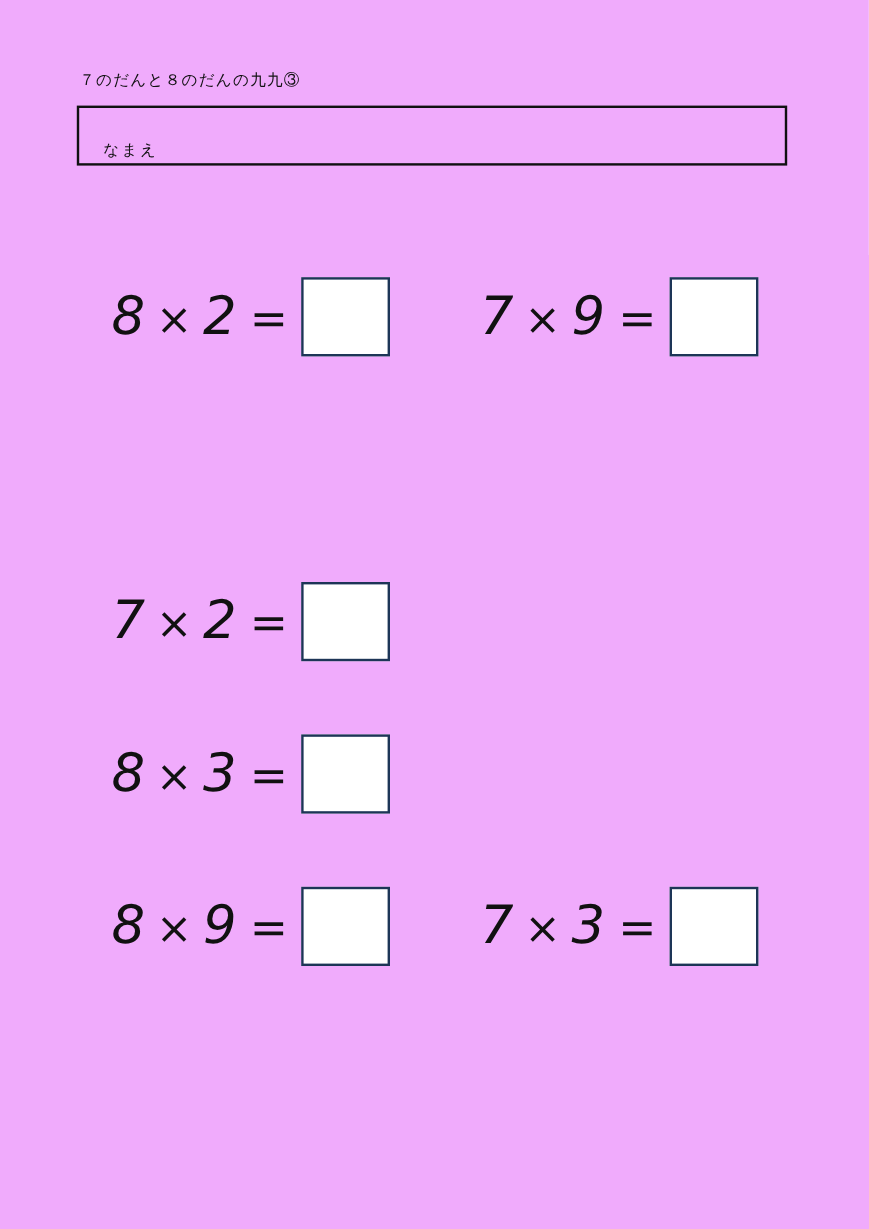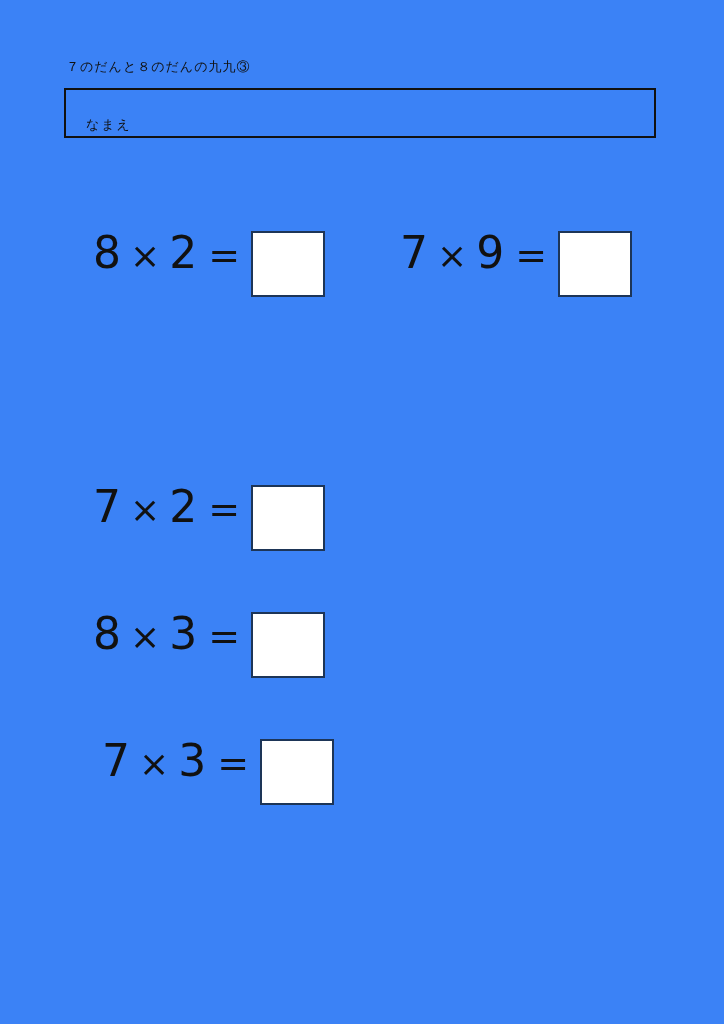--- a/index.html
+++ b/index.html
@@ -15,21 +15,21 @@
     color: #111111;
     overflow: hidden;
   }
 
   .sheet {
     position: absolute;
     left: 0;
     top: 0;
     width: 724px;
     height: 1024px;
-    background: #3b82f6;
+    background: #f0abfc;
   }
 
   .worksheet-title {
     position: absolute;
     left: 66px;
     top: 58px;
     font-size: 13px;
     letter-spacing: 1px;
     color: #111111;
     white-space: nowrap;
@@ -64,22 +64,24 @@
 
   .row {
     display: flex;
     height: 127px;
     align-items: center;
   }
 
   .cell {
     width: 298px;
     display: flex;
+    align-items: center;
     justify-content: center;
     box-sizing: border-box;
+    font-style: italic;
   }
 
   .cell.left {
     padding-right: 8px;
   }
   .cell.right {
     padding-left: 10px;
   }
 
   .expr {
@@ -147,20 +149,24 @@
     </div>
 
     <div class="row">
       <div class="cell left">
         <span class="expr"><span>8</span><span class="op">×</span><span>3</span><span class="eq">=</span></span>
         <span class="answer-box"></span>
       </div>
     </div>
 
     <div class="row">
+      <div class="cell left">
+        <span class="expr"><span>8</span><span class="op">×</span><span>9</span><span class="eq">=</span></span>
+        <span class="answer-box"></span>
+      </div>
       <div class="cell right">
         <span class="expr"><span>7</span><span class="op">×</span><span>3</span><span class="eq">=</span></span>
         <span class="answer-box"></span>
       </div>
     </div>
 
     <div class="row">
     </div>
 
   </div>

